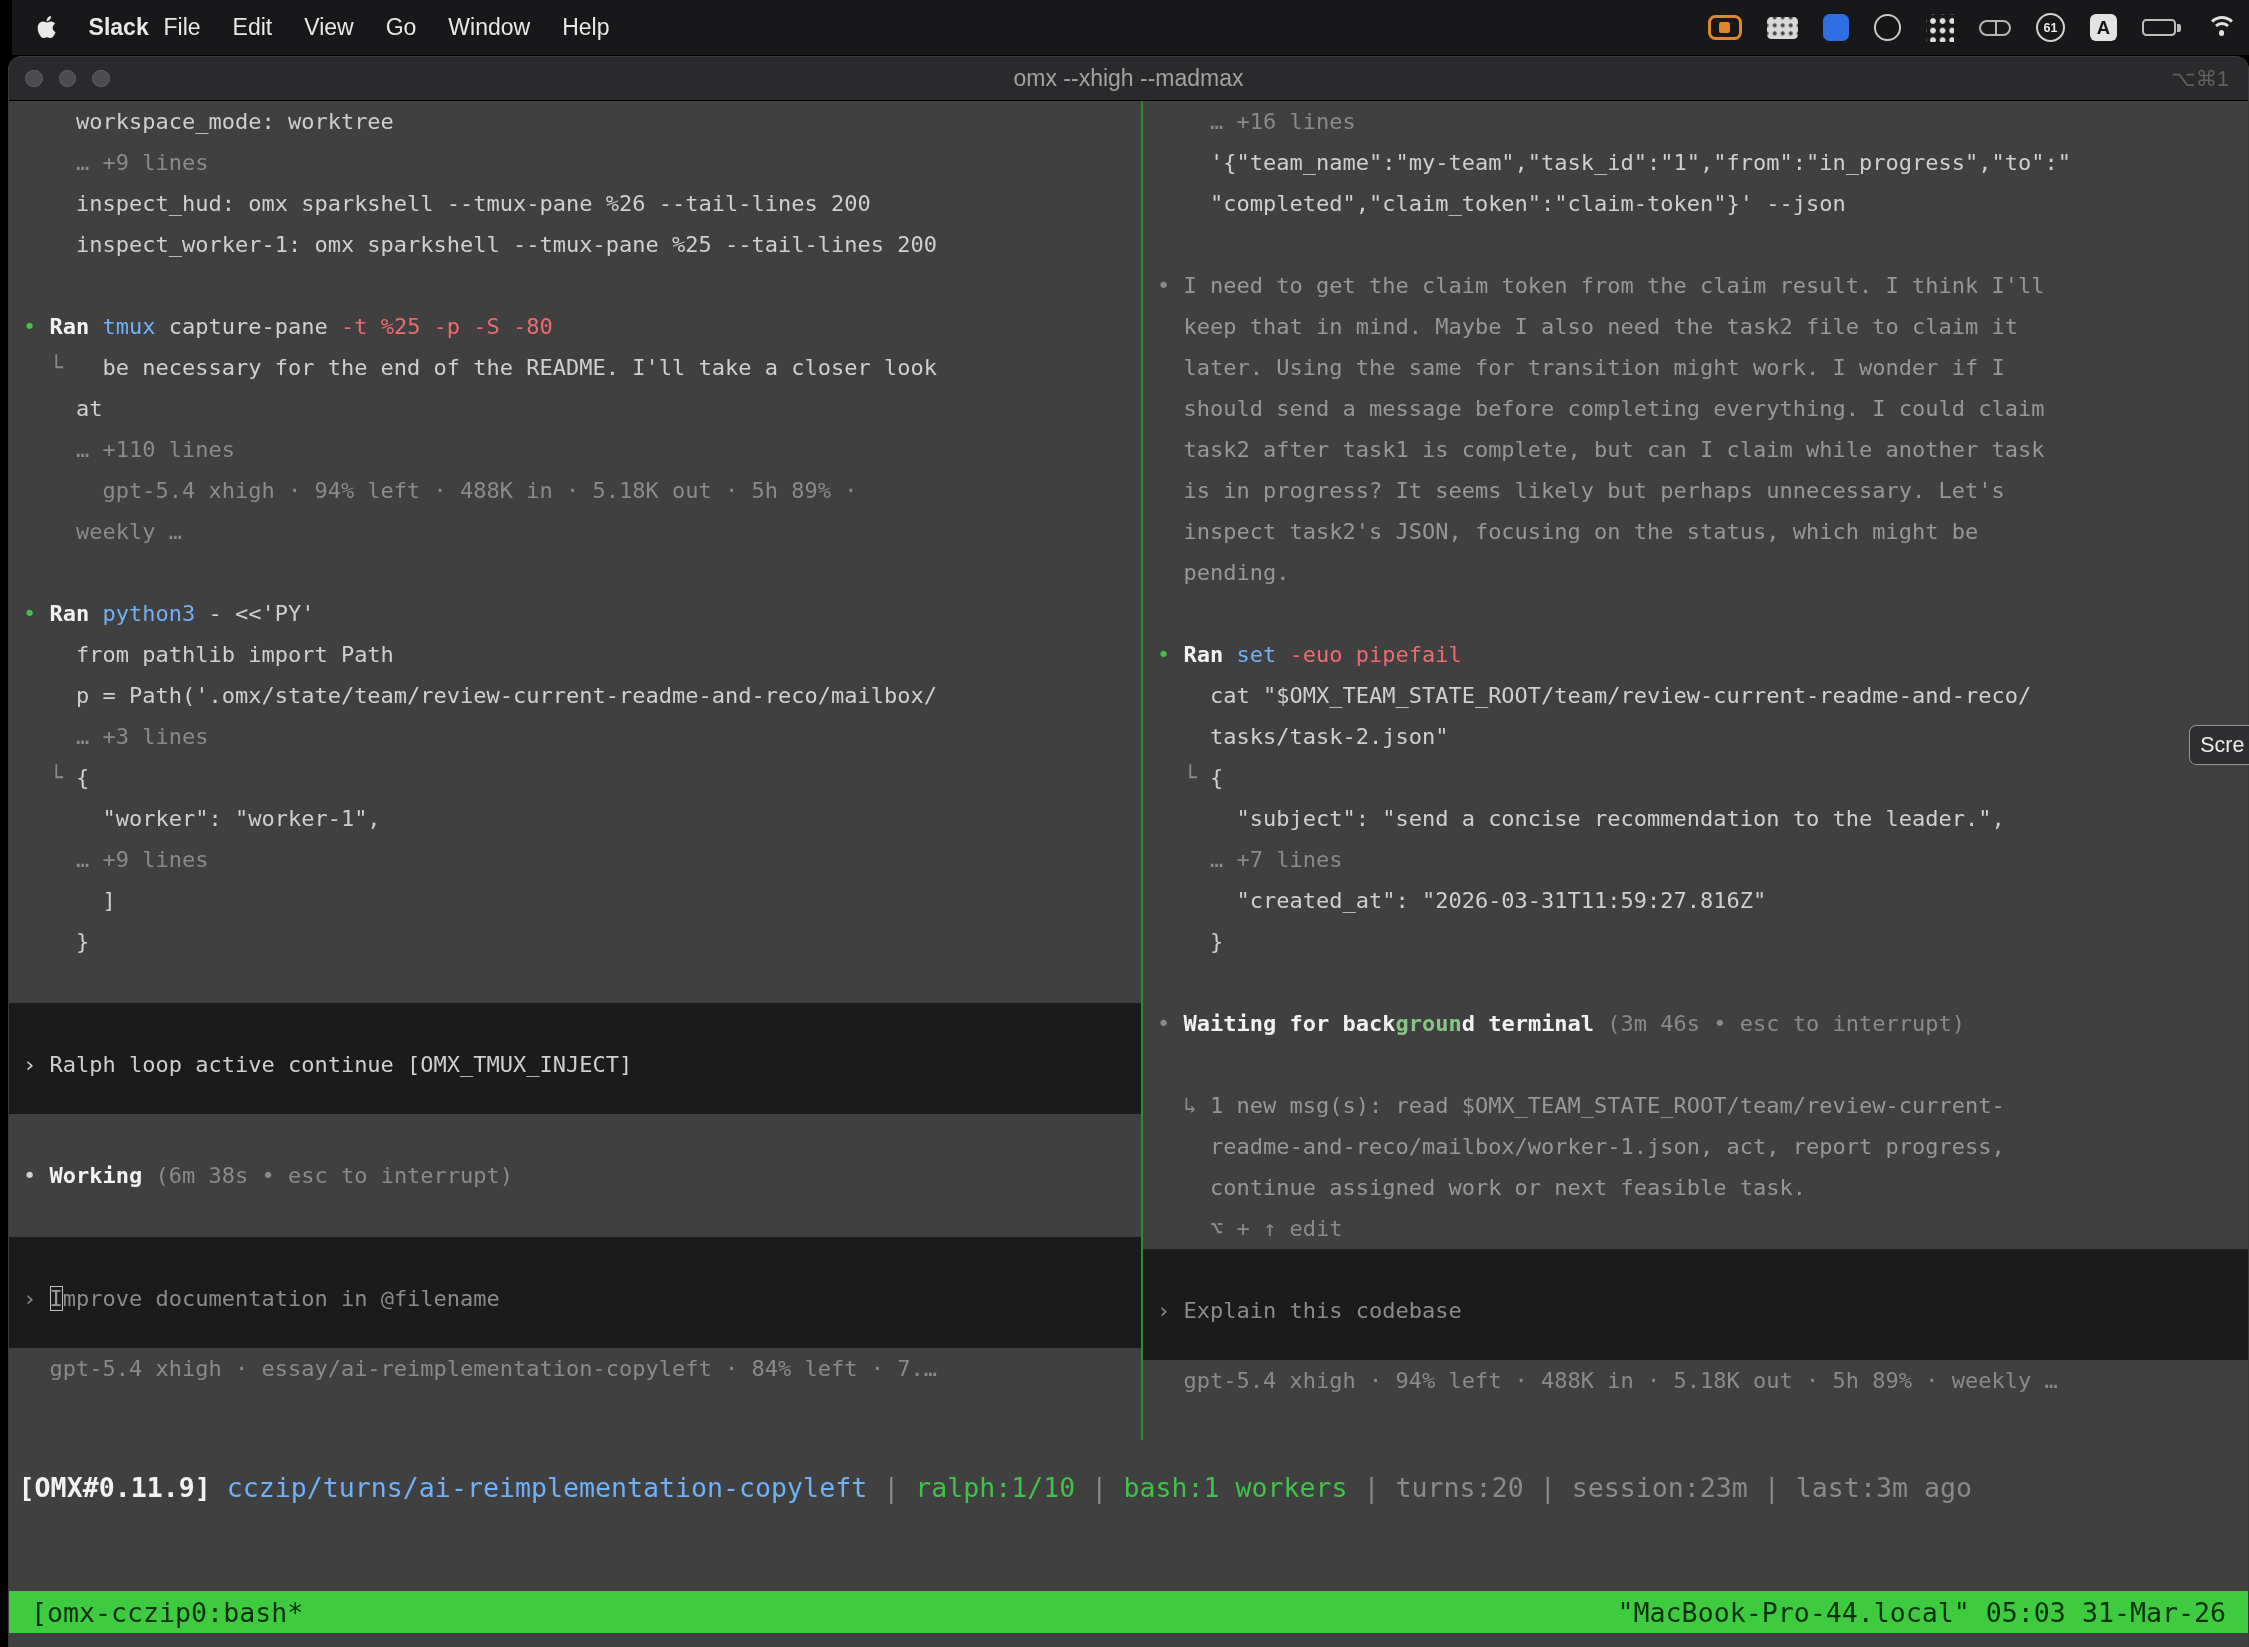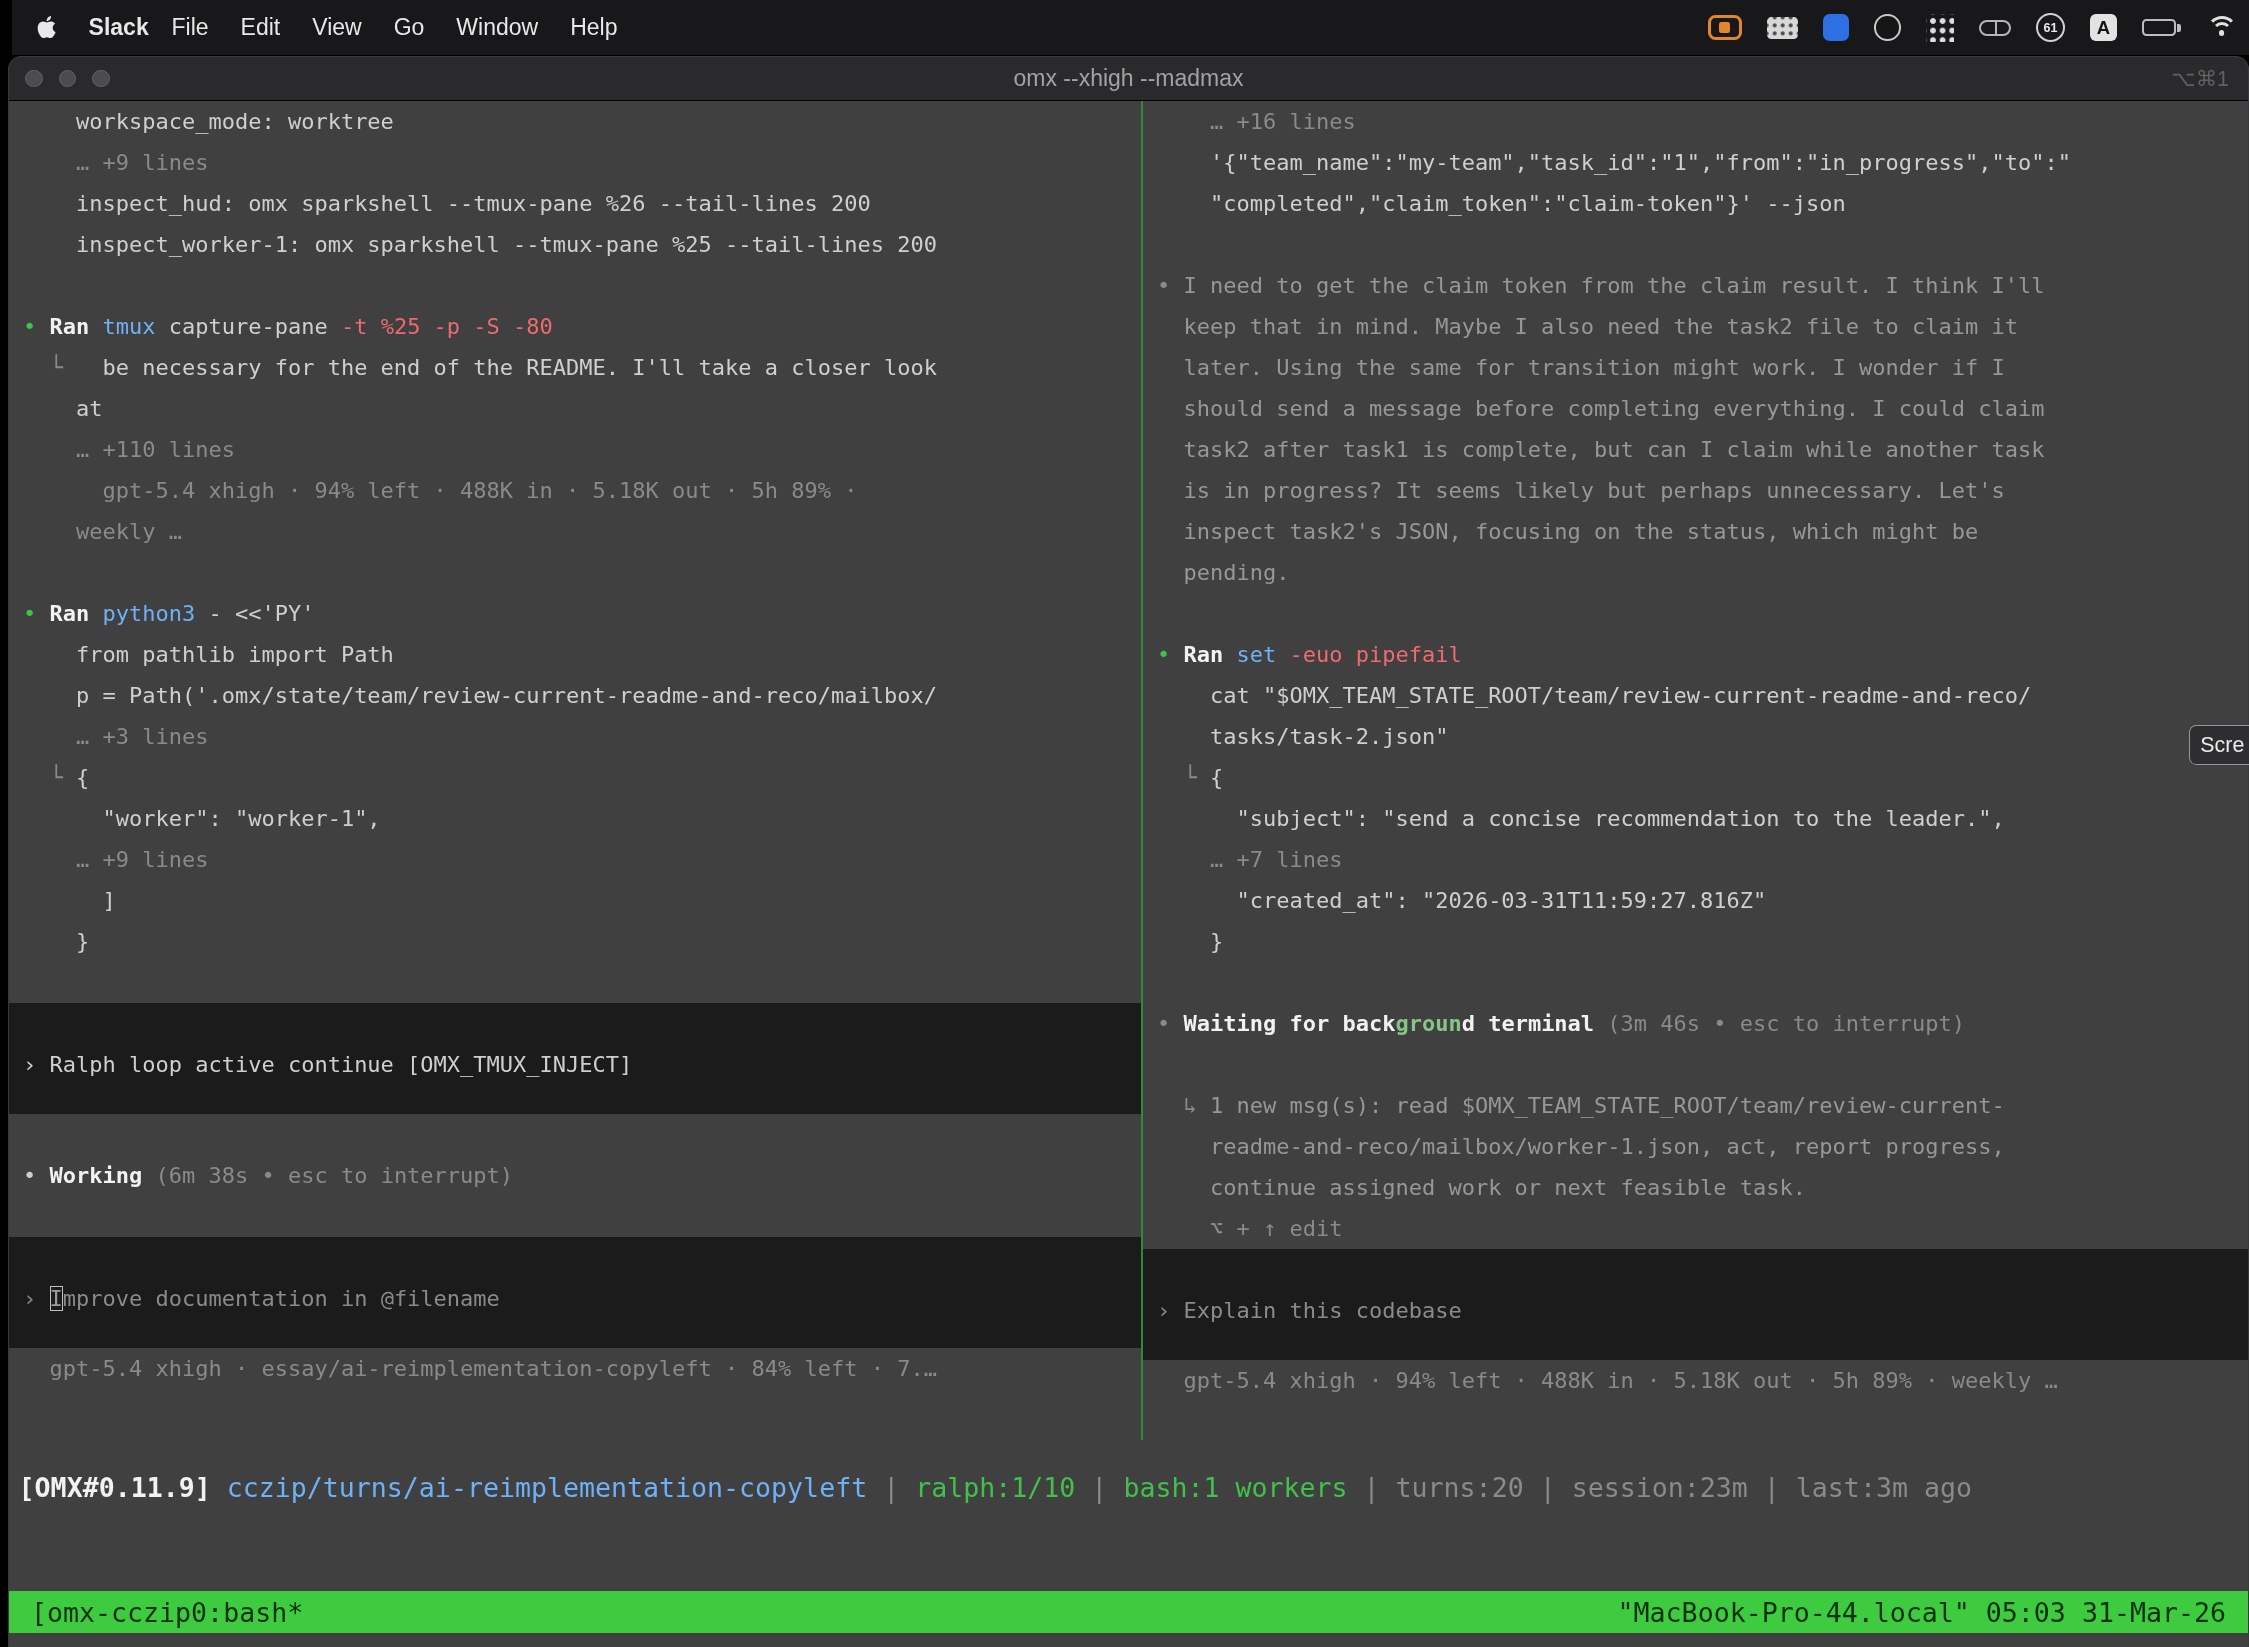--- a/index.html
+++ b/index.html
@@ -122,21 +122,21 @@
 <body>
 
 <div class="menubar">
   <div class="apple">
     <svg width="22" height="26.6" viewBox="0 0 24 28" aria-hidden="true">
       <path fill="#e8e8e8" d="M17.1 14.6c0-3 2.5-4.5 2.6-4.6-1.4-2.1-3.6-2.4-4.4-2.4-1.9-.2-3.6 1.1-4.6 1.1-.9 0-2.4-1.1-4-1-2 0-3.9 1.2-5 3-2.1 3.7-.5 9.1 1.5 12.1 1 1.5 2.2 3.1 3.8 3 1.5-.1 2.1-1 3.9-1s2.3 1 4 .9c1.6 0 2.7-1.5 3.7-3 1.1-1.7 1.6-3.3 1.6-3.4-.1 0-3.1-1.2-3.1-4.7z"></path>
       <path fill="#e8e8e8" d="M14.1 5.6c.8-1 1.4-2.4 1.2-3.8-1.2 0-2.7.8-3.5 1.8-.8.9-1.5 2.3-1.3 3.7 1.4.1 2.8-.7 3.6-1.7z"></path>
     </svg>
   </div>
   <div class="appname">Slack</div>
-  <div class="menu" style="margin-left:8px">File</div>
+  <div class="menu" style="margin-left:0">File</div>
   <div class="menu">Edit</div>
   <div class="menu">View</div>
   <div class="menu">Go</div>
   <div class="menu">Window</div>
   <div class="menu">Help</div>
 
   <div class="mb-right">
     <div class="rec">
         <i></i>
       </div>

